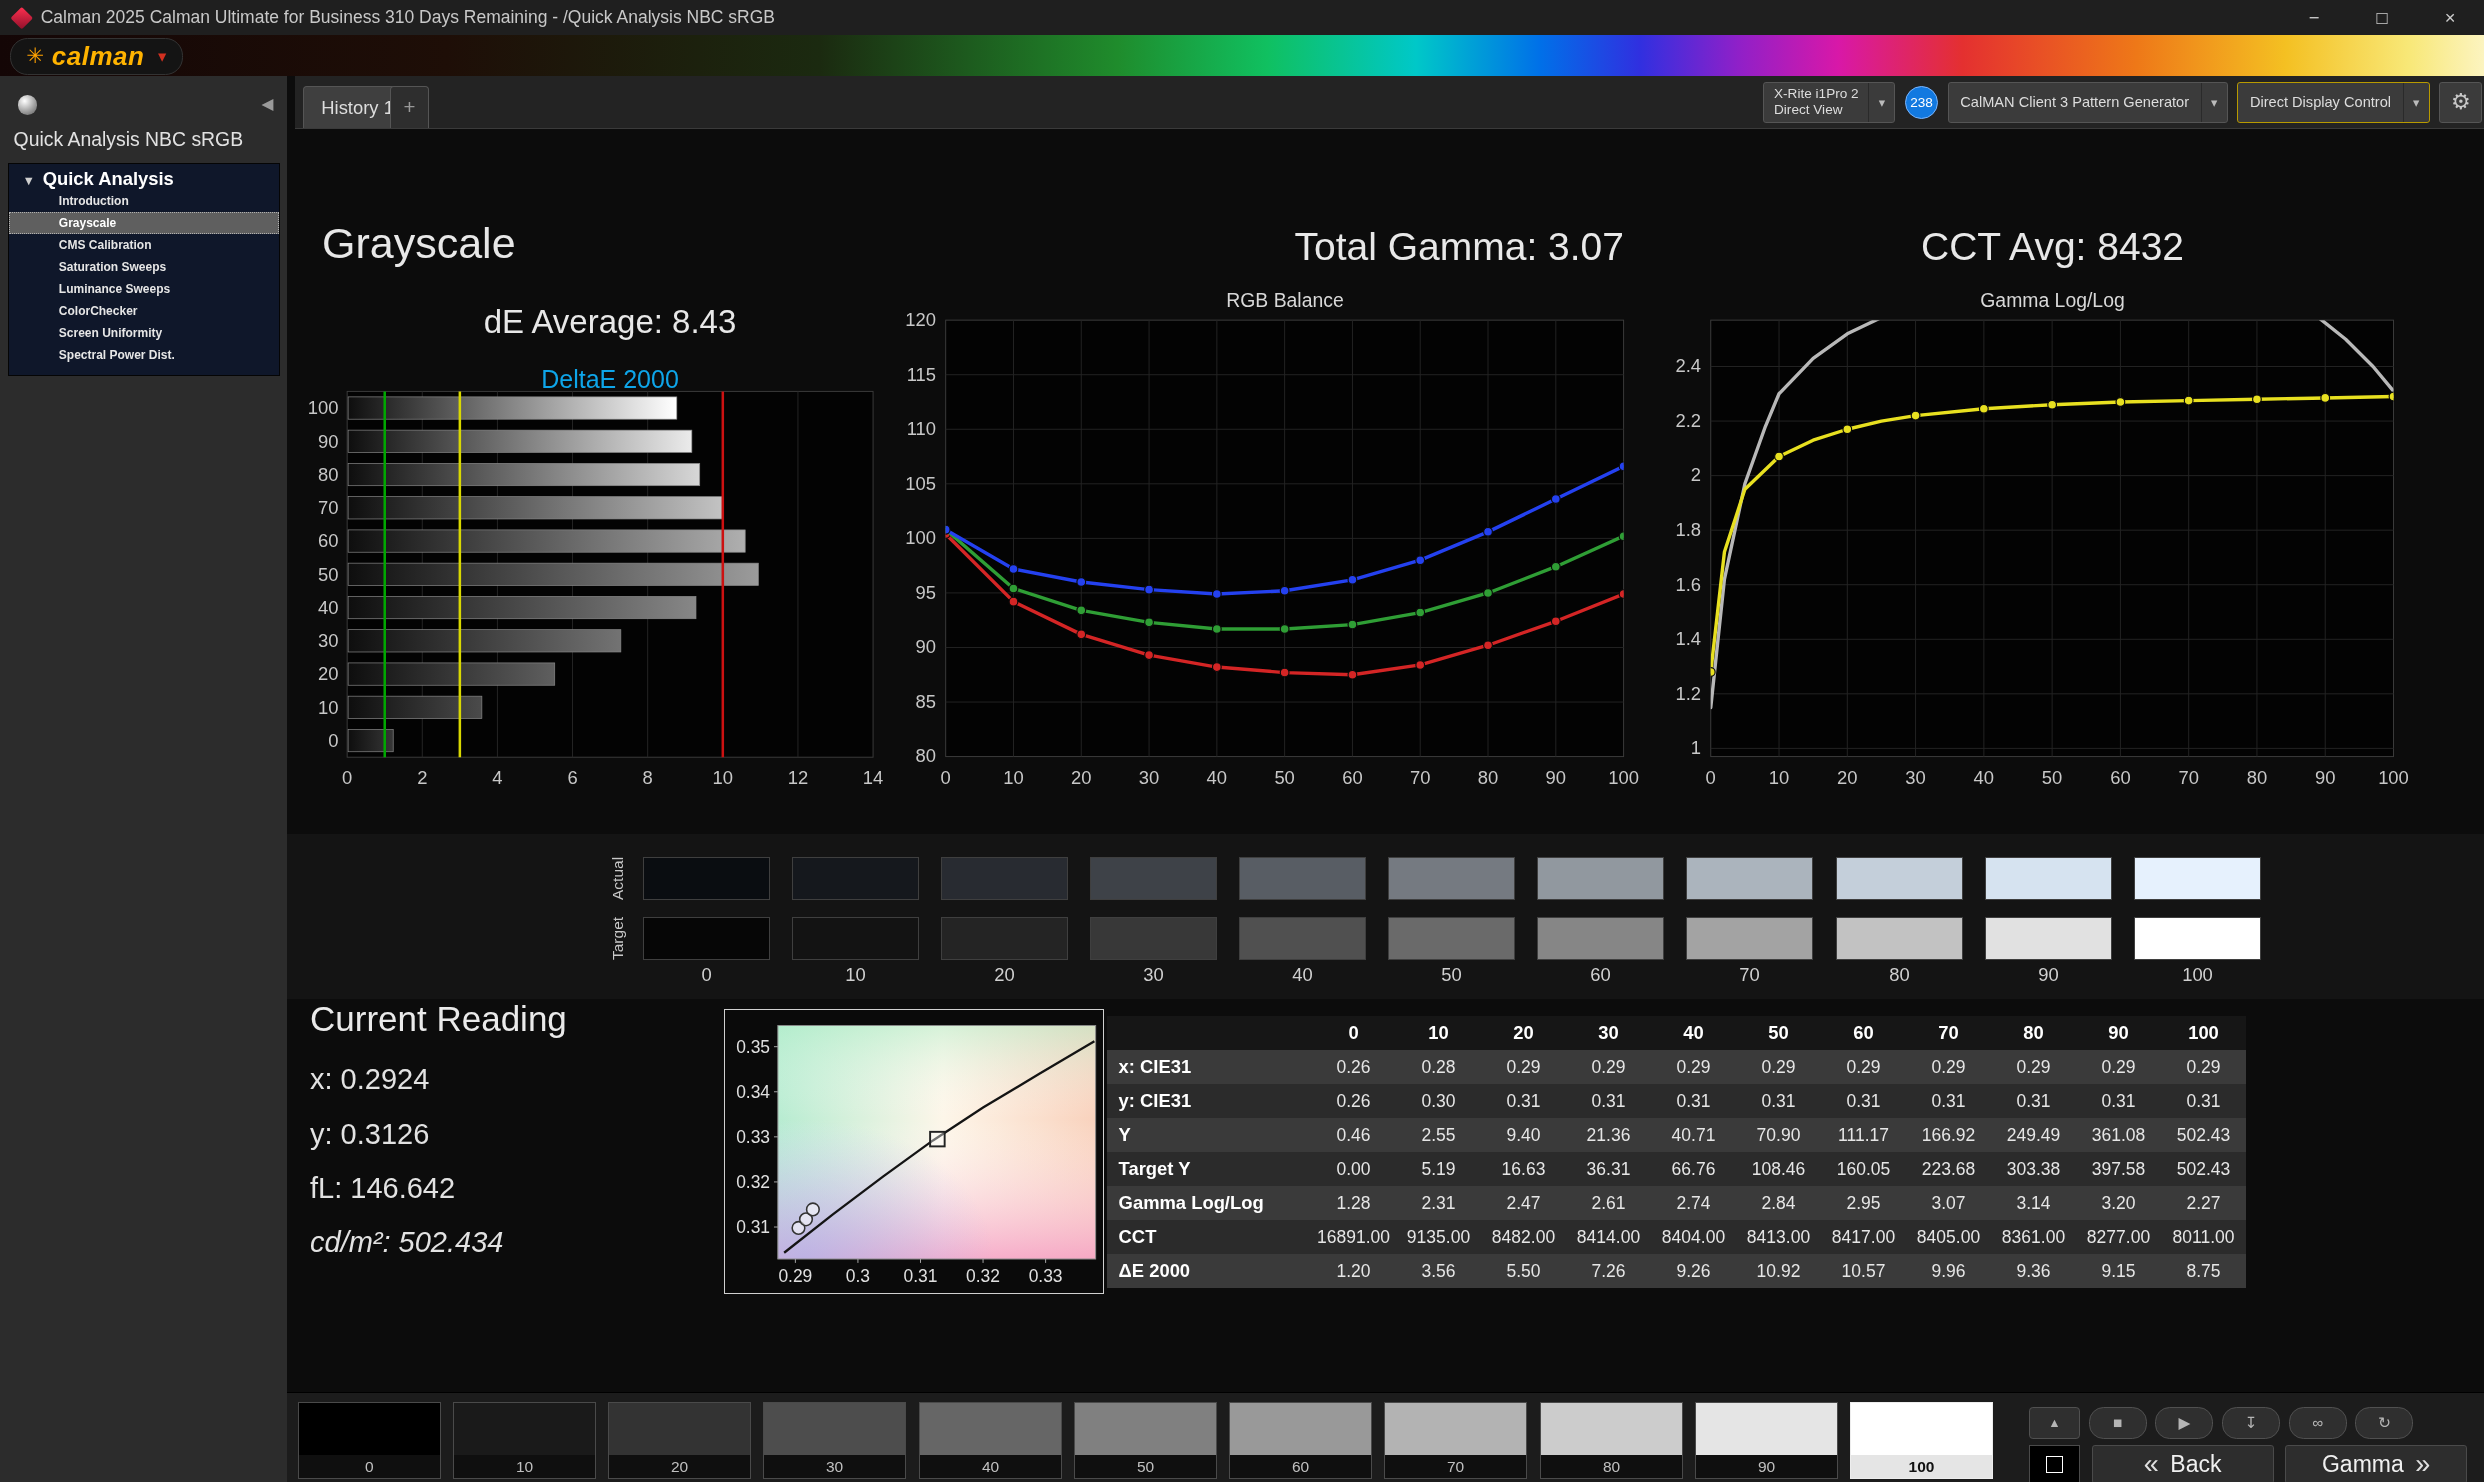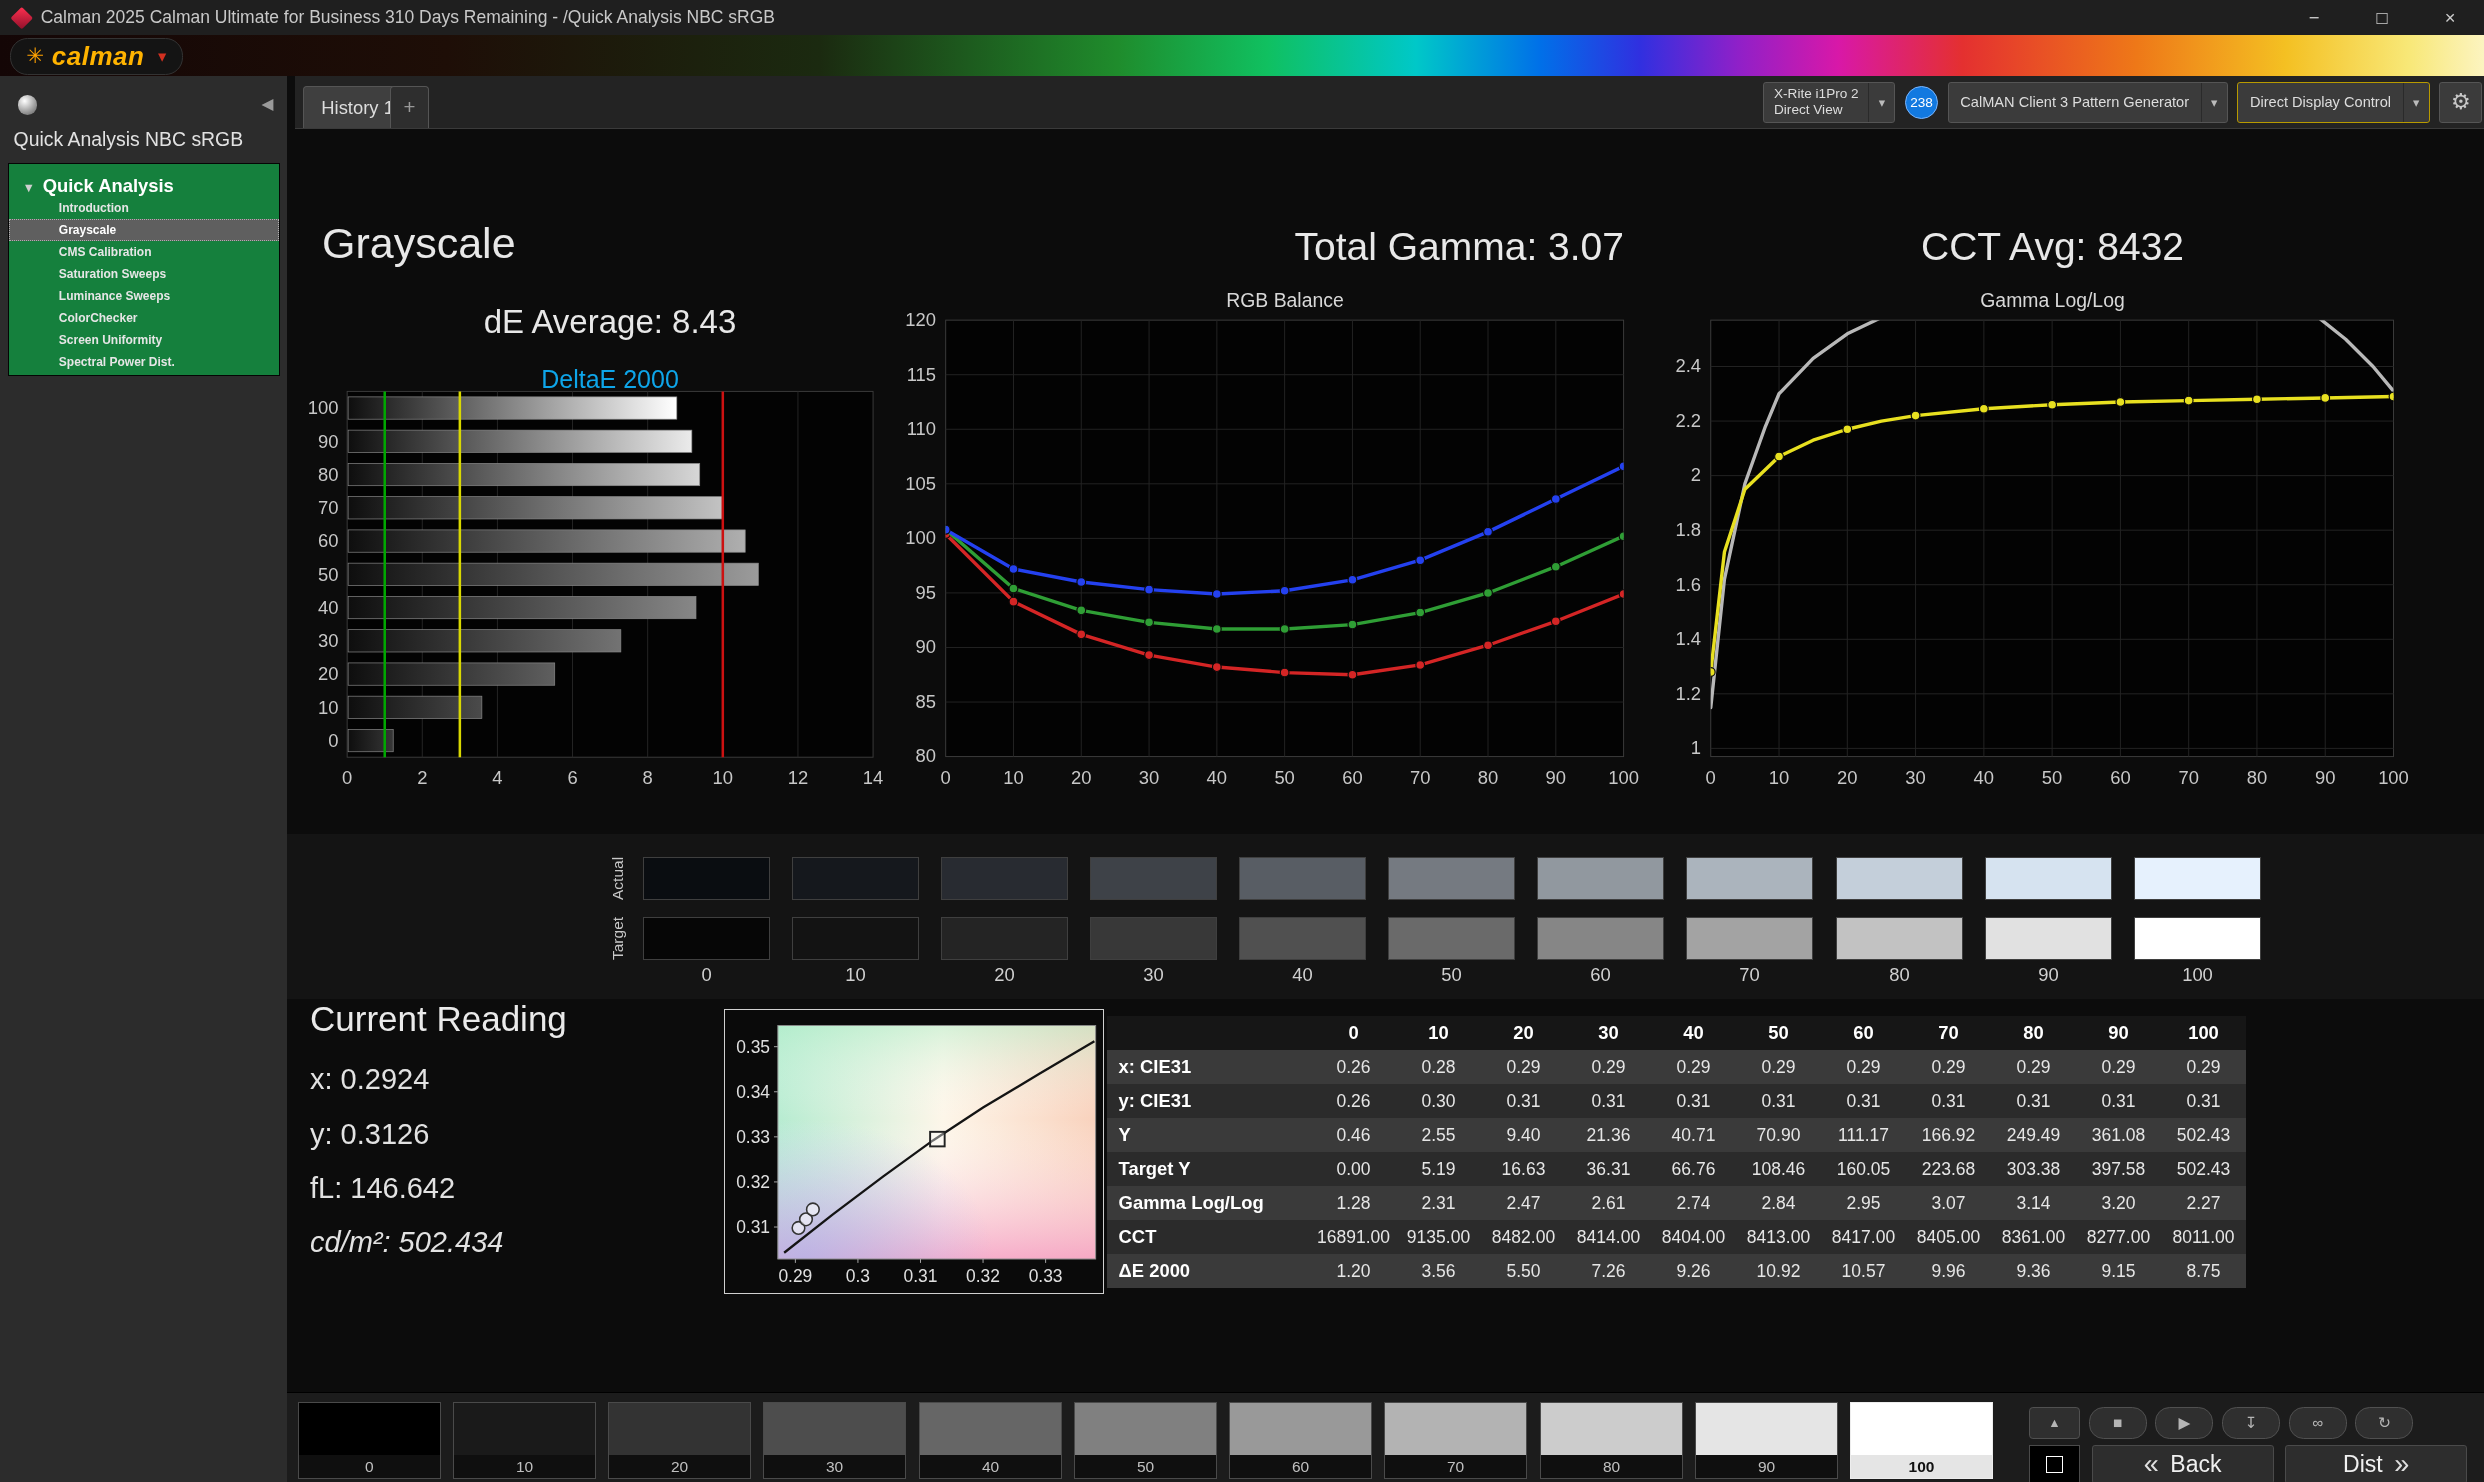--- a/index.html
+++ b/index.html
@@ -27,22 +27,22 @@
   .brand-mark{color:#ffa200;font-size:21.3px;line-height:1;}
   .brand-text{color:#ffb300;font-size:26px;font-weight:bold;font-style:italic;letter-spacing:0.5px;}
   .brand-arrow{color:#d23020;font-size:16.5px;margin-left:5.8px;}
 
   
   #sidebar{position:absolute;left:0;top:76px;width:287px;height:1407px;background:#2c2c2c;}
   .sphere{position:absolute;left:17.5px;top:19.4px;width:19.4px;height:19.4px;border-radius:50%;
           background:radial-gradient(circle at 35% 30%,#ffffff,#9a9a9a 60%,#5a5a5a);}
   .collapse{position:absolute;right:13.6px;top:19.4px;color:#9a9a9a;font-size:15.5px;}
   .sb-header{position:absolute;left:13.6px;top:52px;font-size:19.4px;color:#e2e2e2;}
-  .tree{position:absolute;left:7.8px;top:87px;width:272px;height:213px;background:#15803d;
-        border:1px solid #050505;padding-top:10px;box-sizing:border-box;}
+  .tree{position:absolute;left:7.8px;top:87px;width:272px;height:213px;background:#0f172a;
+        border:1px solid #050505;padding-top:3px;box-sizing:border-box;}
   .tree-root{height:23px;line-height:23px;font-size:18.4px;font-weight:bold;color:#fff;padding-left:13.6px;}
   .tree-arrow{color:#cfcfcf;font-size:12.6px;margin-right:7.8px;}
   .tree-item{height:22px;line-height:22px;font-size:12px;color:#e6e6e6;padding-left:50px;white-space:nowrap;font-weight:bold;}
   .tree-item.selected{background:#5f5f5f;color:#ffffff;outline:1px dotted #b0b0b0;outline-offset:-1px;}
 
   
   #content{position:absolute;left:287px;top:76px;width:2197px;height:1407px;background:#0c0c0c;}
   #tabstrip{position:absolute;left:8px;top:0;width:2197px;height:52px;background:#232323;
             border-bottom:1px solid #3a3a3a;}
   .tab{position:absolute;bottom:0;height:41px;display:flex;align-items:center;padding:0 17.5px;
@@ -694,21 +694,21 @@
       </div>
       <div id="transport-bottom">
         <div class="sqb">
           <span class="inner"></span>
         </div>
         <div class="navb">
           <span class="chev">«</span>
           <span>Back</span>
         </div>
         <div class="navb">
-          <span>Dist</span>
+          <span>Gamma</span>
           <span class="chev">»</span>
         </div>
       </div>
 
     </div>
   </div>
 </div>
 
 
 </body></html>

